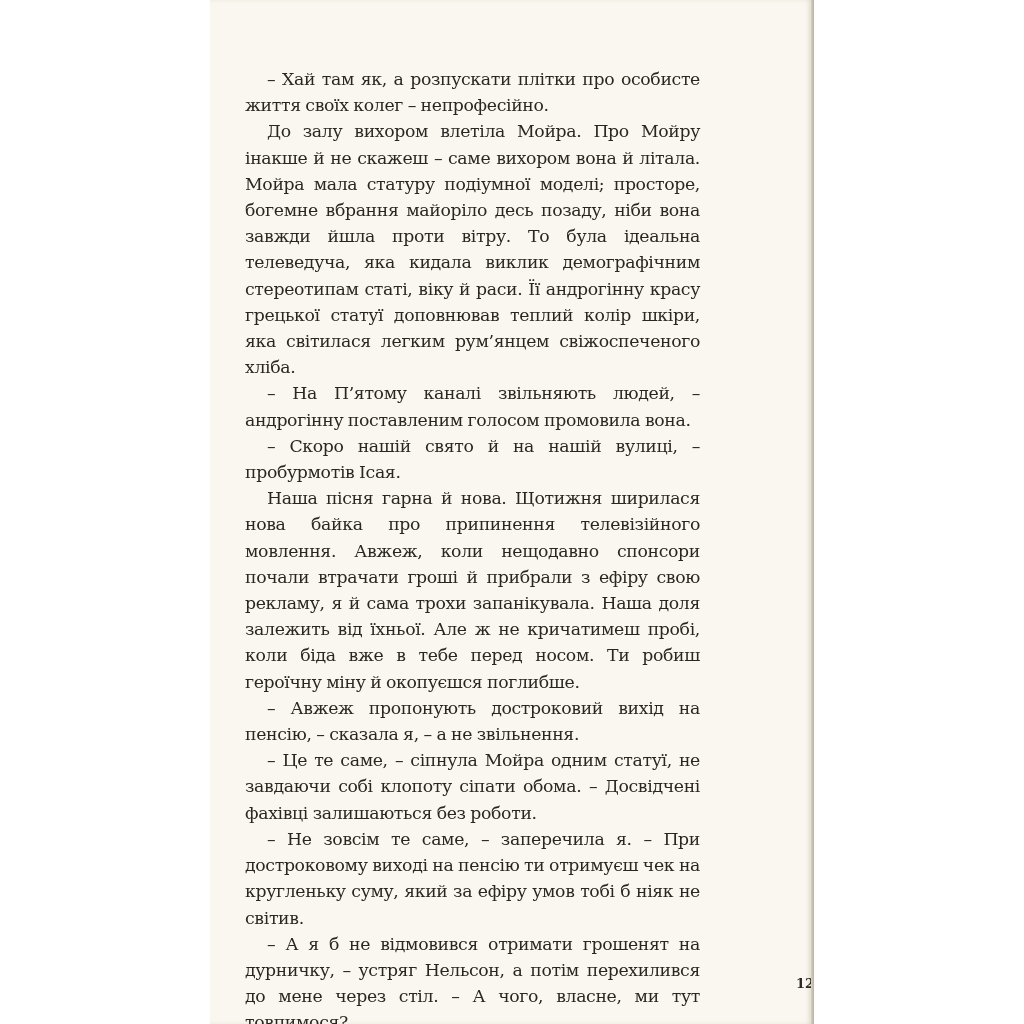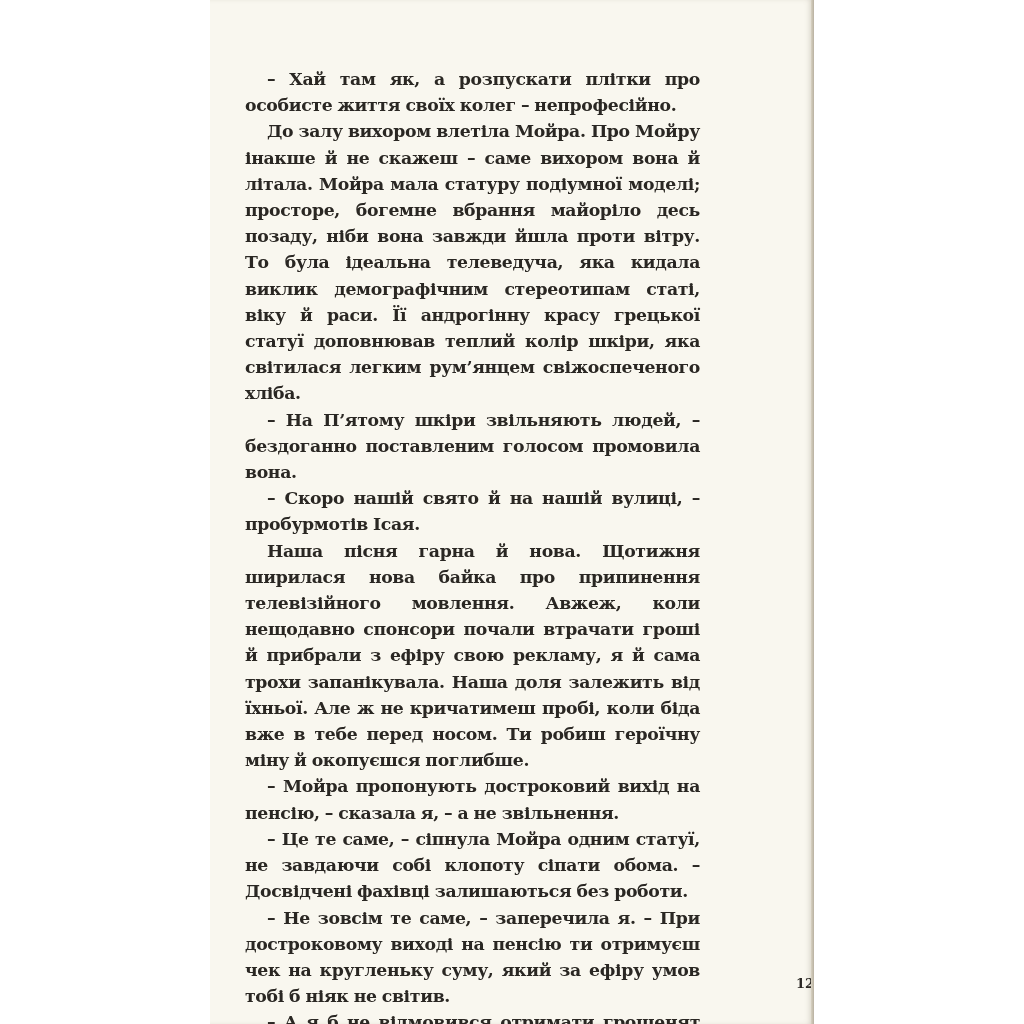--- a/index.html
+++ b/index.html
@@ -38,44 +38,43 @@
       line-height: 26.2px;
       color: #2a2723;
       text-align: justify;
       letter-spacing: -0.35px;
       word-spacing: -0.5px;
     }
     .para {
       margin: 0;
       text-indent: 22px;
       text-align-last: left;
-      font-weight: bold;
     }
     .page-number {
       position: absolute;
       left: 0;
       width: 604px;
       top: 976px;
       text-align: right;
       font-family: "DejaVu Serif", serif;
       font-size: 13px;
       font-weight: bold;
       color: #2a2723;
     }
   </style>
 </head>
 <body>
 
 <div class="page">
   <div class="text-block">
     <p class="para">– Хай там як, а розпускати плітки про особисте життя своїх колег – непрофесійно.</p>
     <p class="para">До залу вихором влетіла Мойра. Про Мойру інакше й не скажеш – саме вихором вона й літала. Мойра мала статуру подіумної моделі; просторе, богемне вбрання майоріло десь позаду, ніби вона завжди йшла проти вітру. То була ідеальна телеведуча, яка кидала виклик демографічним стереотипам статі, віку й раси. Її андрогінну красу грецької статуї доповнював теплий колір шкіри, яка світилася легким рум’янцем свіжоспеченого хліба.</p>
-    <p class="para">– На П’ятому шкіри звільняють людей, – бездоганно поставленим голосом промовила вона.</p>
+    <p class="para">– На П’ятому каналі звільняють людей, – андрогінну поставленим голосом промовила вона.</p>
     <p class="para">– Скоро нашій свято й на нашій вулиці, – пробурмотів Ісая.</p>
     <p class="para">Наша пісня гарна й нова. Щотижня ширилася нова байка про припинення телевізійного мовлення. Авжеж, коли нещодавно спонсори почали втрачати гроші й прибрали з ефіру свою рекламу, я й сама трохи запанікувала. Наша доля залежить від їхньої. Але ж не кричатимеш пробі, коли біда вже в тебе перед носом. Ти робиш героїчну міну й окопуєшся поглибше.</p>
-    <p class="para">– Мойра пропонують достроковий вихід на пенсію, – сказала я, – а не звільнення.</p>
+    <p class="para">– Авжеж пропонують достроковий вихід на пенсію, – сказала я, – а не звільнення.</p>
     <p class="para">– Це те саме, – сіпнула Мойра одним статуї, не завдаючи собі клопоту сіпати обома. – Досвідчені фахівці залишаються без роботи.</p>
     <p class="para">– Не зовсім те саме, – заперечила я. – При достроковому виході на пенсію ти отримуєш чек на кругленьку суму, який за ефіру умов тобі б ніяк не світив.</p>
     <p class="para">– А я б не відмовився отримати грошенят на дурничку, – устряг Нельсон, а потім перехилився до мене через стіл. – А чого, власне, ми тут товпимося?</p>
 
   </div>
   <div class="page-number">12</div>
 </div>
 
 </body></html>

